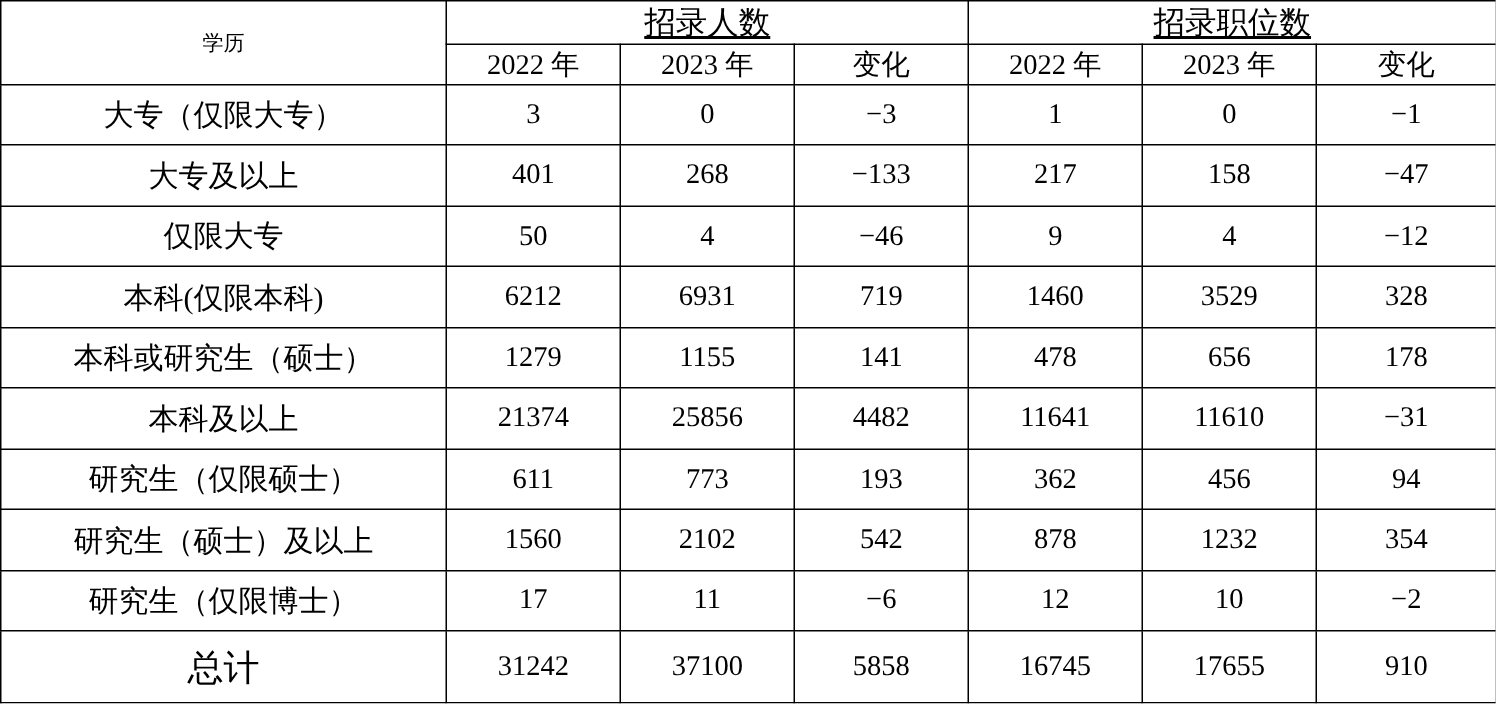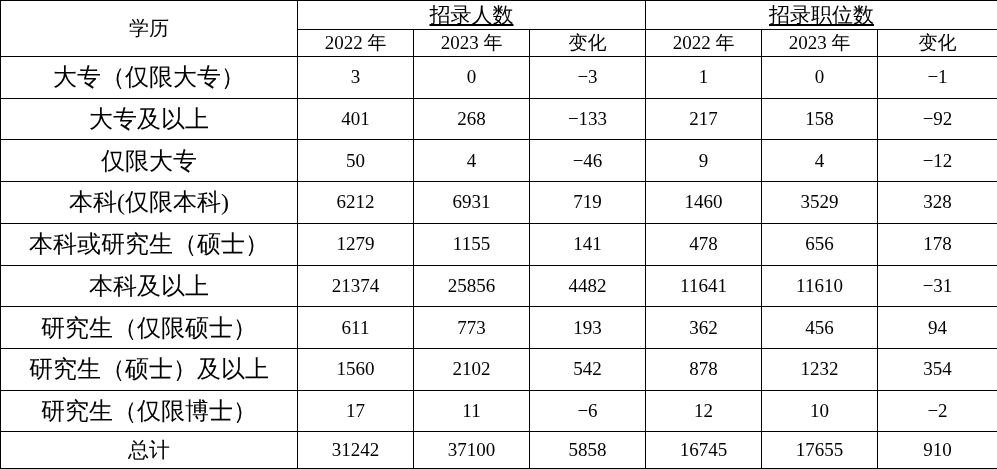--- a/index.html
+++ b/index.html
@@ -26,47 +26,47 @@
     vertical-align: middle;
     font-weight: normal;
     padding: 0;
   }
   
   col.c-edu      { width: 297px; }
   col.c-num      { width: 116px; }
   col.c-num-last { width: 120px; }
 
   .hdr-edu {
-    font-size: 20px;
+    font-size: 14px;
     margin-left: 10px;
   }
   .hdr-group {
     font-size: 21px;
     text-decoration: underline;
   }
   .hdr-sub {
     font-size: 19px;
   }
   .row-label {
-    font-size: 24px;
+    font-size: 20px;
     font-family: Liberation Serif, serif;
   }
   .cell-2022 {
     font-size: 19px;
   }
   .cell-2023 {
     font-size: 19px;
     font-weight: bold;
   }
   .cell-change {
     font-size: 19px;
     font-weight: bold;
   }
   .total-label {
-    font-size: 21px;
+    font-size: 24px;
   }
 </style>
 </head>
 <body>
 
 <table id="stats-table">
   <colgroup>
     <col class="c-edu">
     <col class="c-num">
       <col class="c-num">
@@ -100,21 +100,21 @@
       <td class="cell-2023">0</td>
       <td class="cell-change">−1</td>
     </tr>
     <tr>
       <td class="row-label">大专及以上</td>
       <td class="cell-2022">401</td>
       <td class="cell-2023">268</td>
       <td class="cell-change">−133</td>
       <td class="cell-2022">217</td>
       <td class="cell-2023">158</td>
-      <td class="cell-change">−92</td>
+      <td class="cell-change">−47</td>
     </tr>
     <tr>
       <td class="row-label">仅限大专</td>
       <td class="cell-2022">50</td>
       <td class="cell-2023">4</td>
       <td class="cell-change">−46</td>
       <td class="cell-2022">9</td>
       <td class="cell-2023">4</td>
       <td class="cell-change">−12</td>
     </tr>

